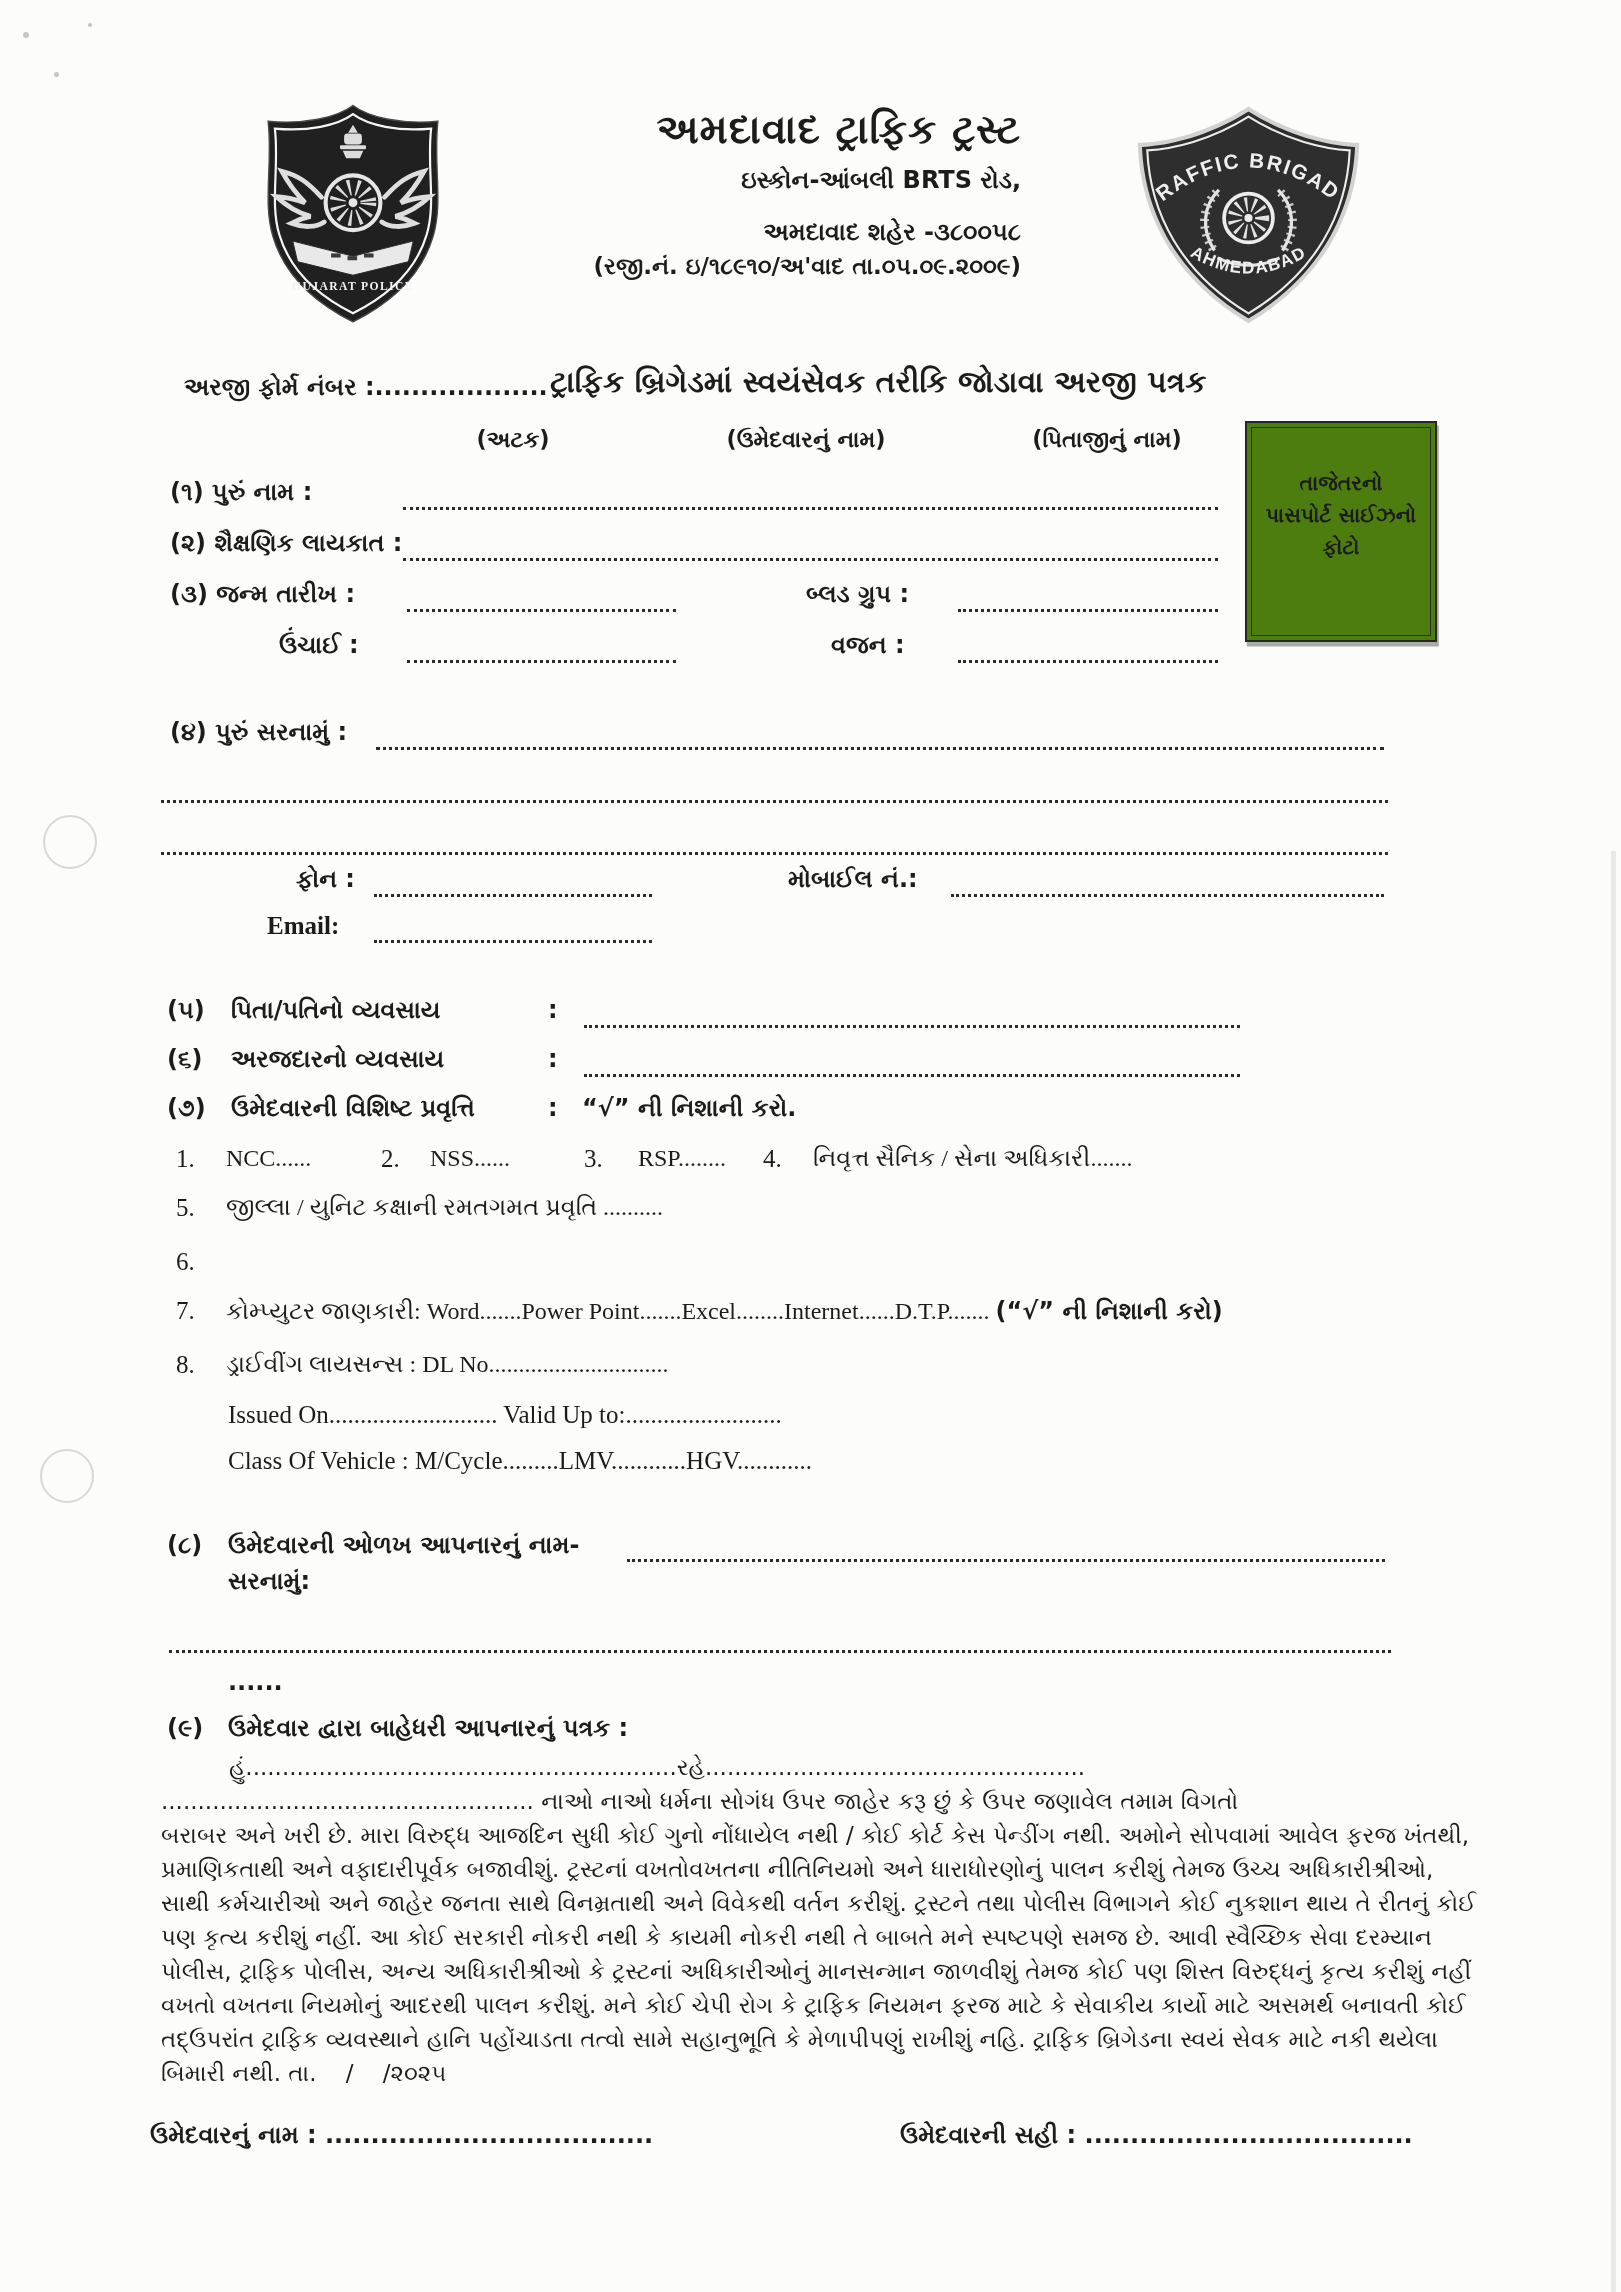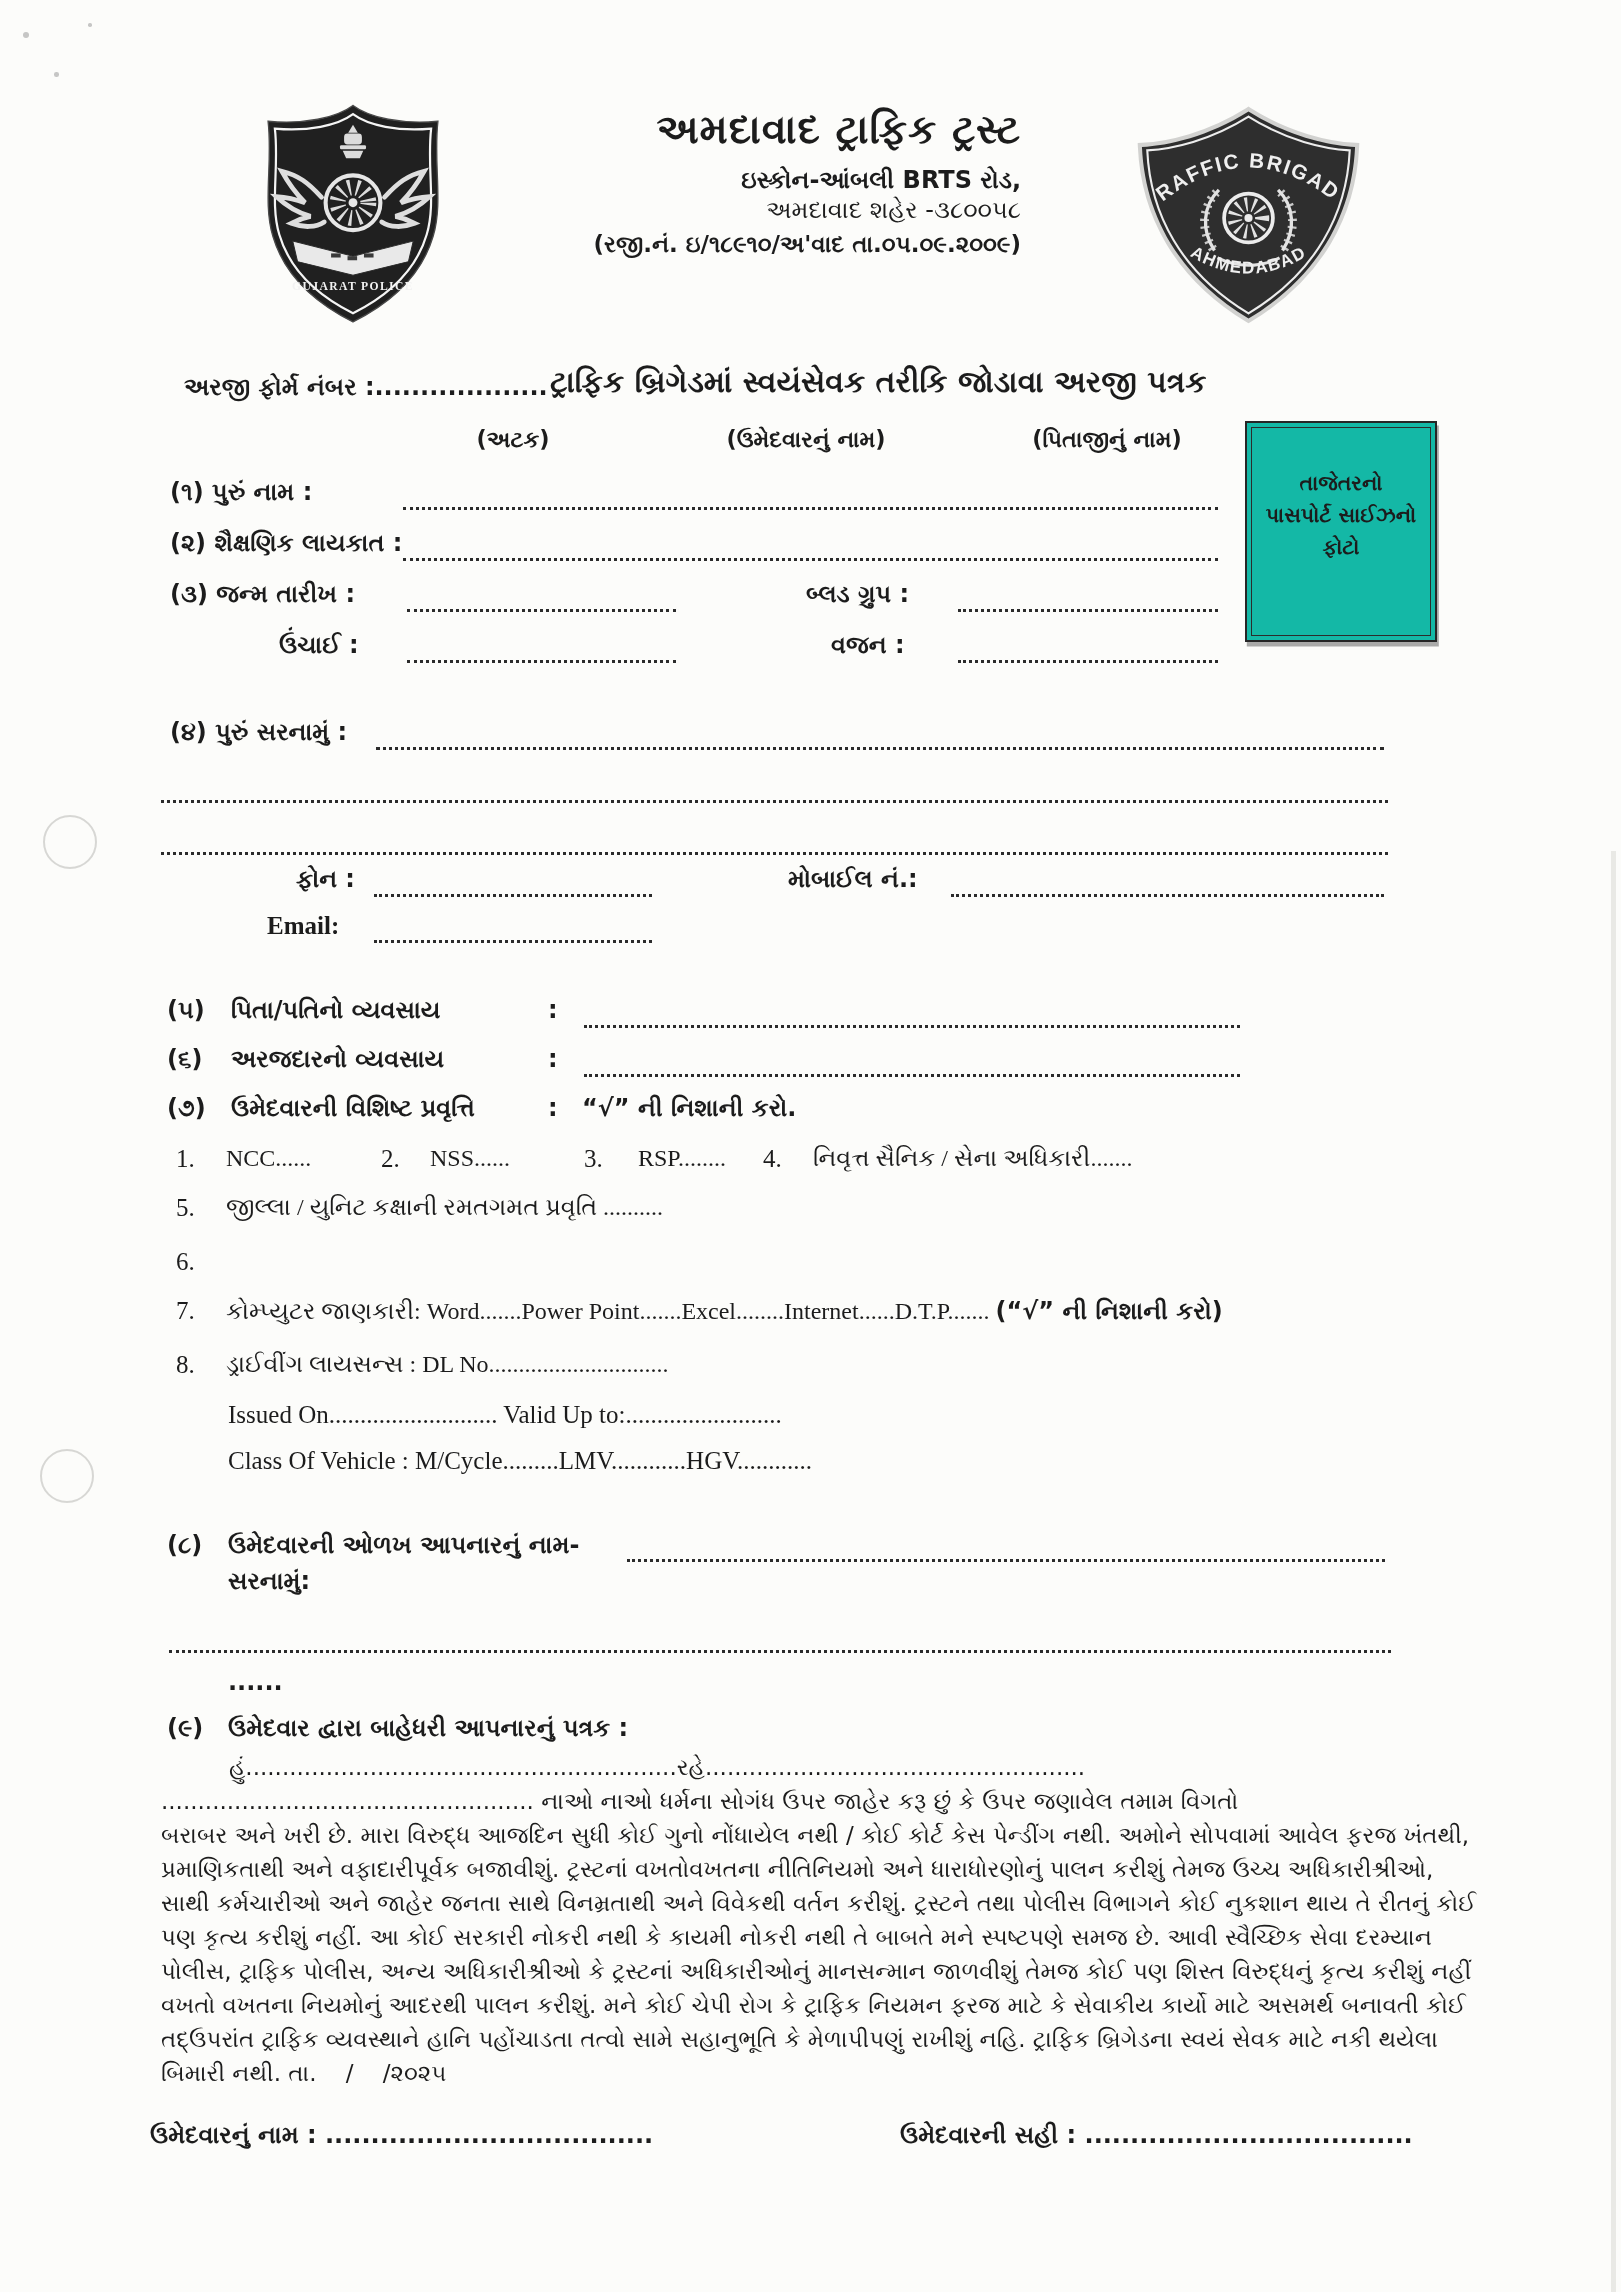--- a/index.html
+++ b/index.html
@@ -8,25 +8,25 @@
   .abs{position:absolute;white-space:nowrap;}
   .b{font-weight:700;}
   .sb{font-weight:600;}
   .serif{font-family:"Liberation Serif","DejaVu Serif",serif;}
   .dot{position:absolute;height:0;border-bottom:3.1px dotted #2b2b2b;}
   .ctr{transform:translateX(-50%);}
   
   .hdr-center{position:absolute;left:537px;top:106px;width:484px;text-align:right;}
   .org{font-size:40px;font-weight:700;letter-spacing:0.9px;}
   .addr1{font-size:24px;font-weight:700;margin-top:12.5px;}
-  .addr2{font-size:24px;font-weight:400;margin-top:2px;}
+  .addr2{font-size:24px;font-weight:700;margin-top:24px;}
   .reg{font-size:23px;font-weight:700;margin-top:7.2px;}
   
   .photo{position:absolute;left:1245px;top:421px;width:188px;height:217px;
-         border:2.7px solid #262626;background:#14b8a6;box-shadow:1.8px 4.5px 0 rgba(70,70,70,.45);text-decoration:underline;}
+         border:2.7px solid #262626;background:#4d7c0f;box-shadow:1.8px 4.5px 0 rgba(70,70,70,.45);text-decoration:underline;}
   .photo-inner{position:absolute;inset:3.6px;border:1.3px solid #2c2c2c;
          display:flex;flex-direction:column;justify-content:center;align-items:center;
          text-align:center;font-size:20.6px;font-weight:600;line-height:32px;padding-bottom:34px;box-sizing:border-box;}
   .lbl{position:absolute;font-size:24px;font-weight:600;white-space:nowrap;}
   .itm-no{position:absolute;font-size:25px;font-family:"Liberation Serif","DejaVu Serif",serif;}
   .itm-lb{position:absolute;font-size:24px;font-family:"Liberation Serif","DejaVu Sans",serif;white-space:nowrap;}
   .decl{position:absolute;left:161px;top:1754px;width:1327px;}
   .decl-line{height:34px;font-size:23px;white-space:nowrap;overflow:visible;}
   .decl-line.first{padding-left:68px;}
   .hole{position:absolute;border:2.2px solid #c3c3c0;border-radius:50%;opacity:.65;}

